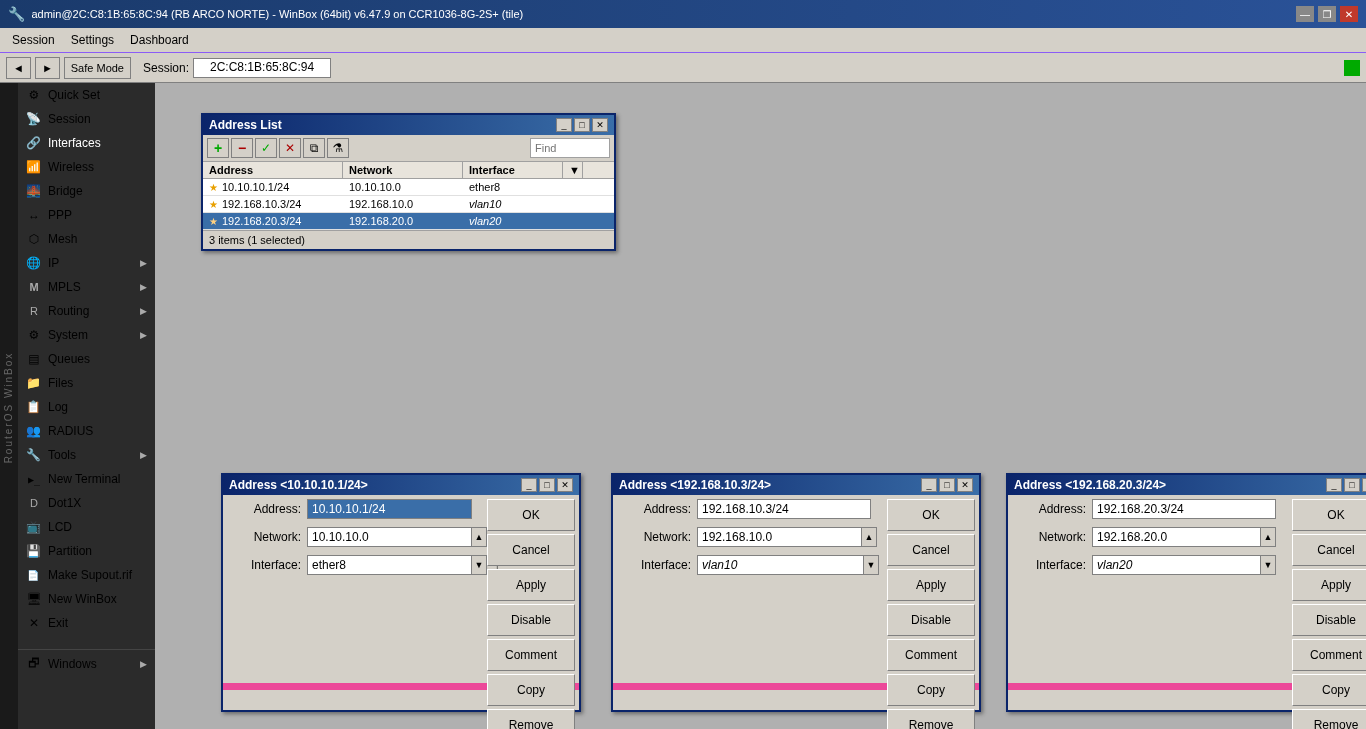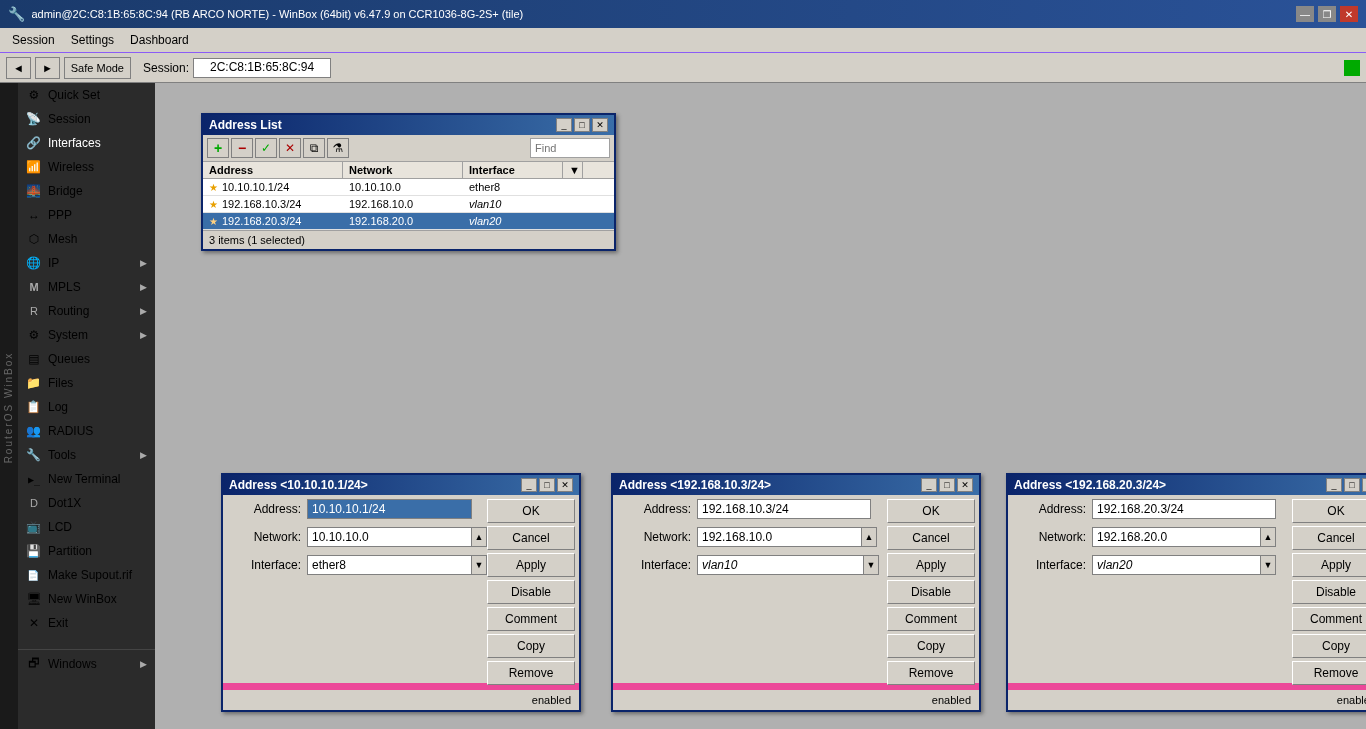--- a/index.html
+++ b/index.html
@@ -244,21 +244,21 @@
       width: 16px;
       height: 20px;
       border: 1px solid #808080;
       background: #d4d0c8;
       cursor: pointer;
       display: flex; align-items: center; justify-content: center;
       font-size: 9px;
     }
     .dialog-btn {
       width: 88px;
-      height: 24px;
+      height: 32px;
       background: #d4d0c8;
       border: 1px solid #808080;
       border-top-color: #ffffff;
       border-left-color: #ffffff;
       cursor: pointer;
       font-size: 12px;
       text-align: center;
       display: flex; align-items: center; justify-content: center;
     }
     .dialog-content { position: relative; }

